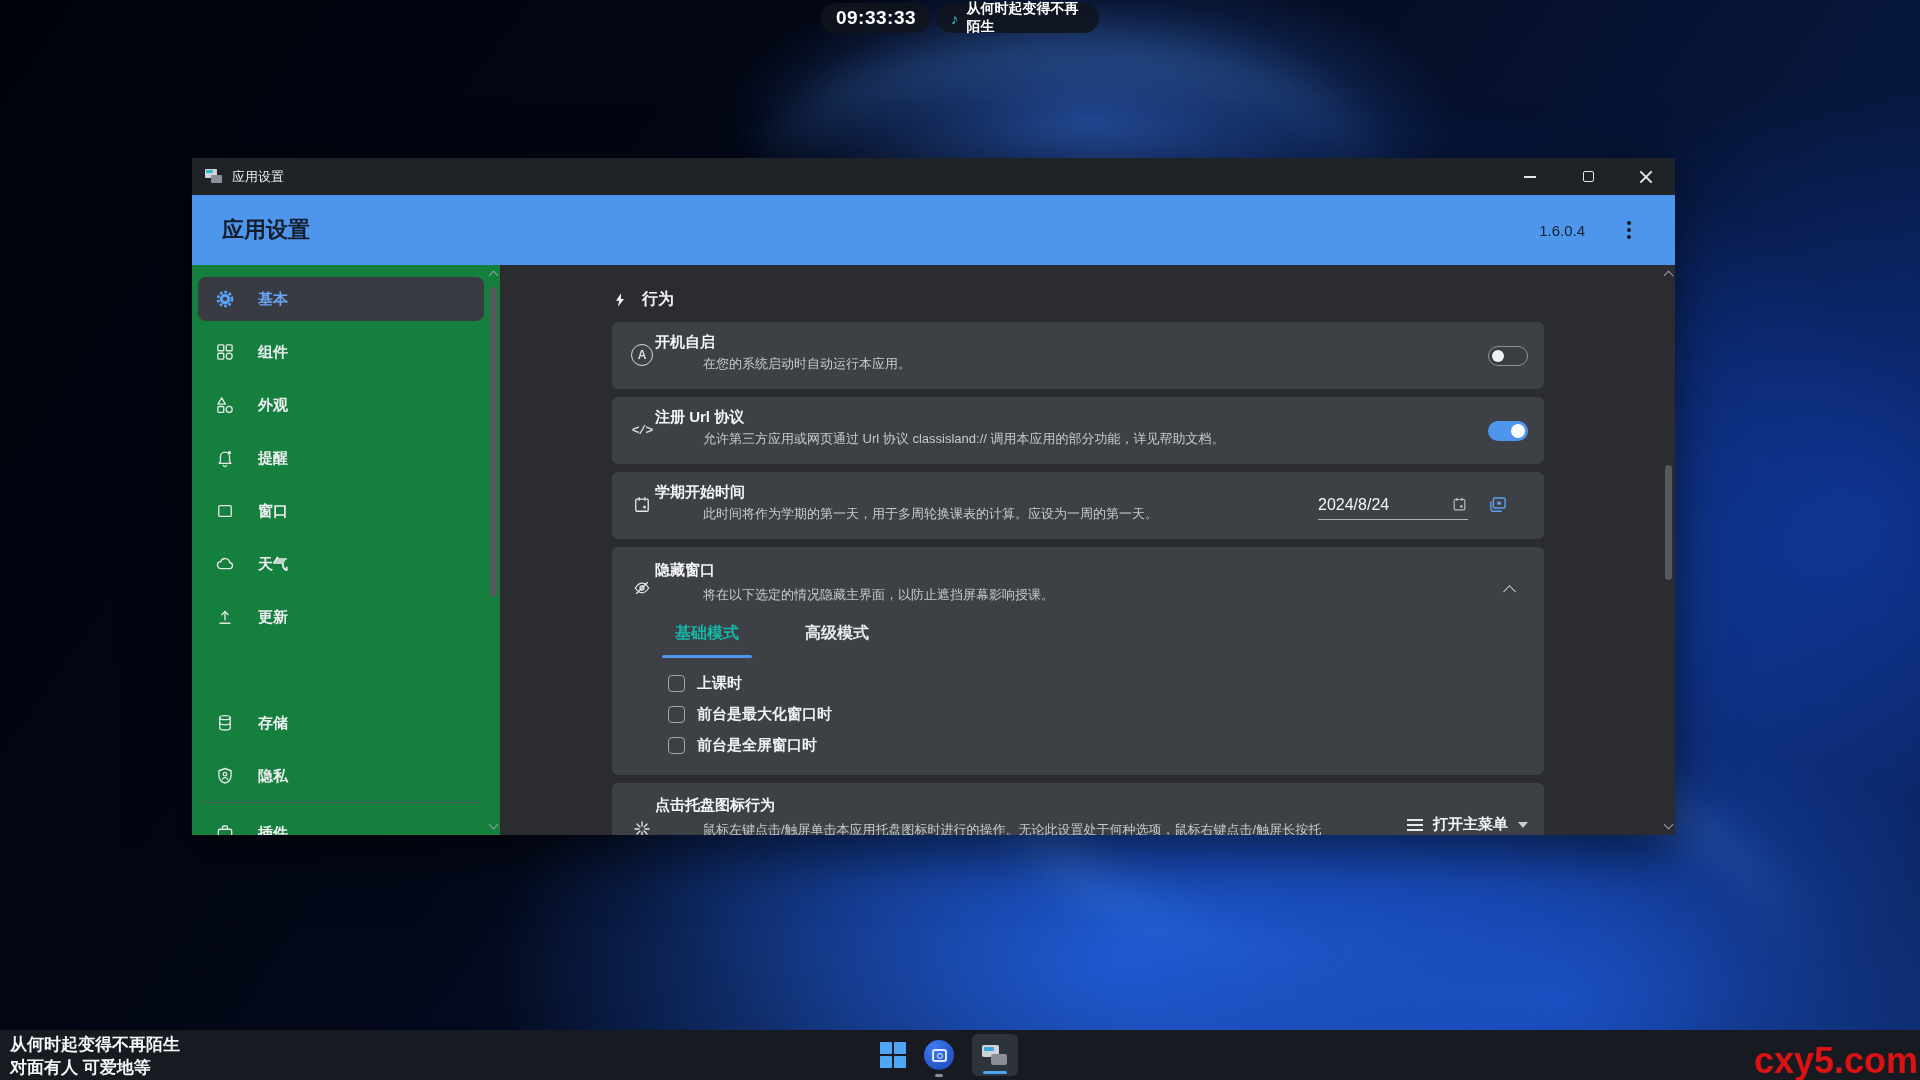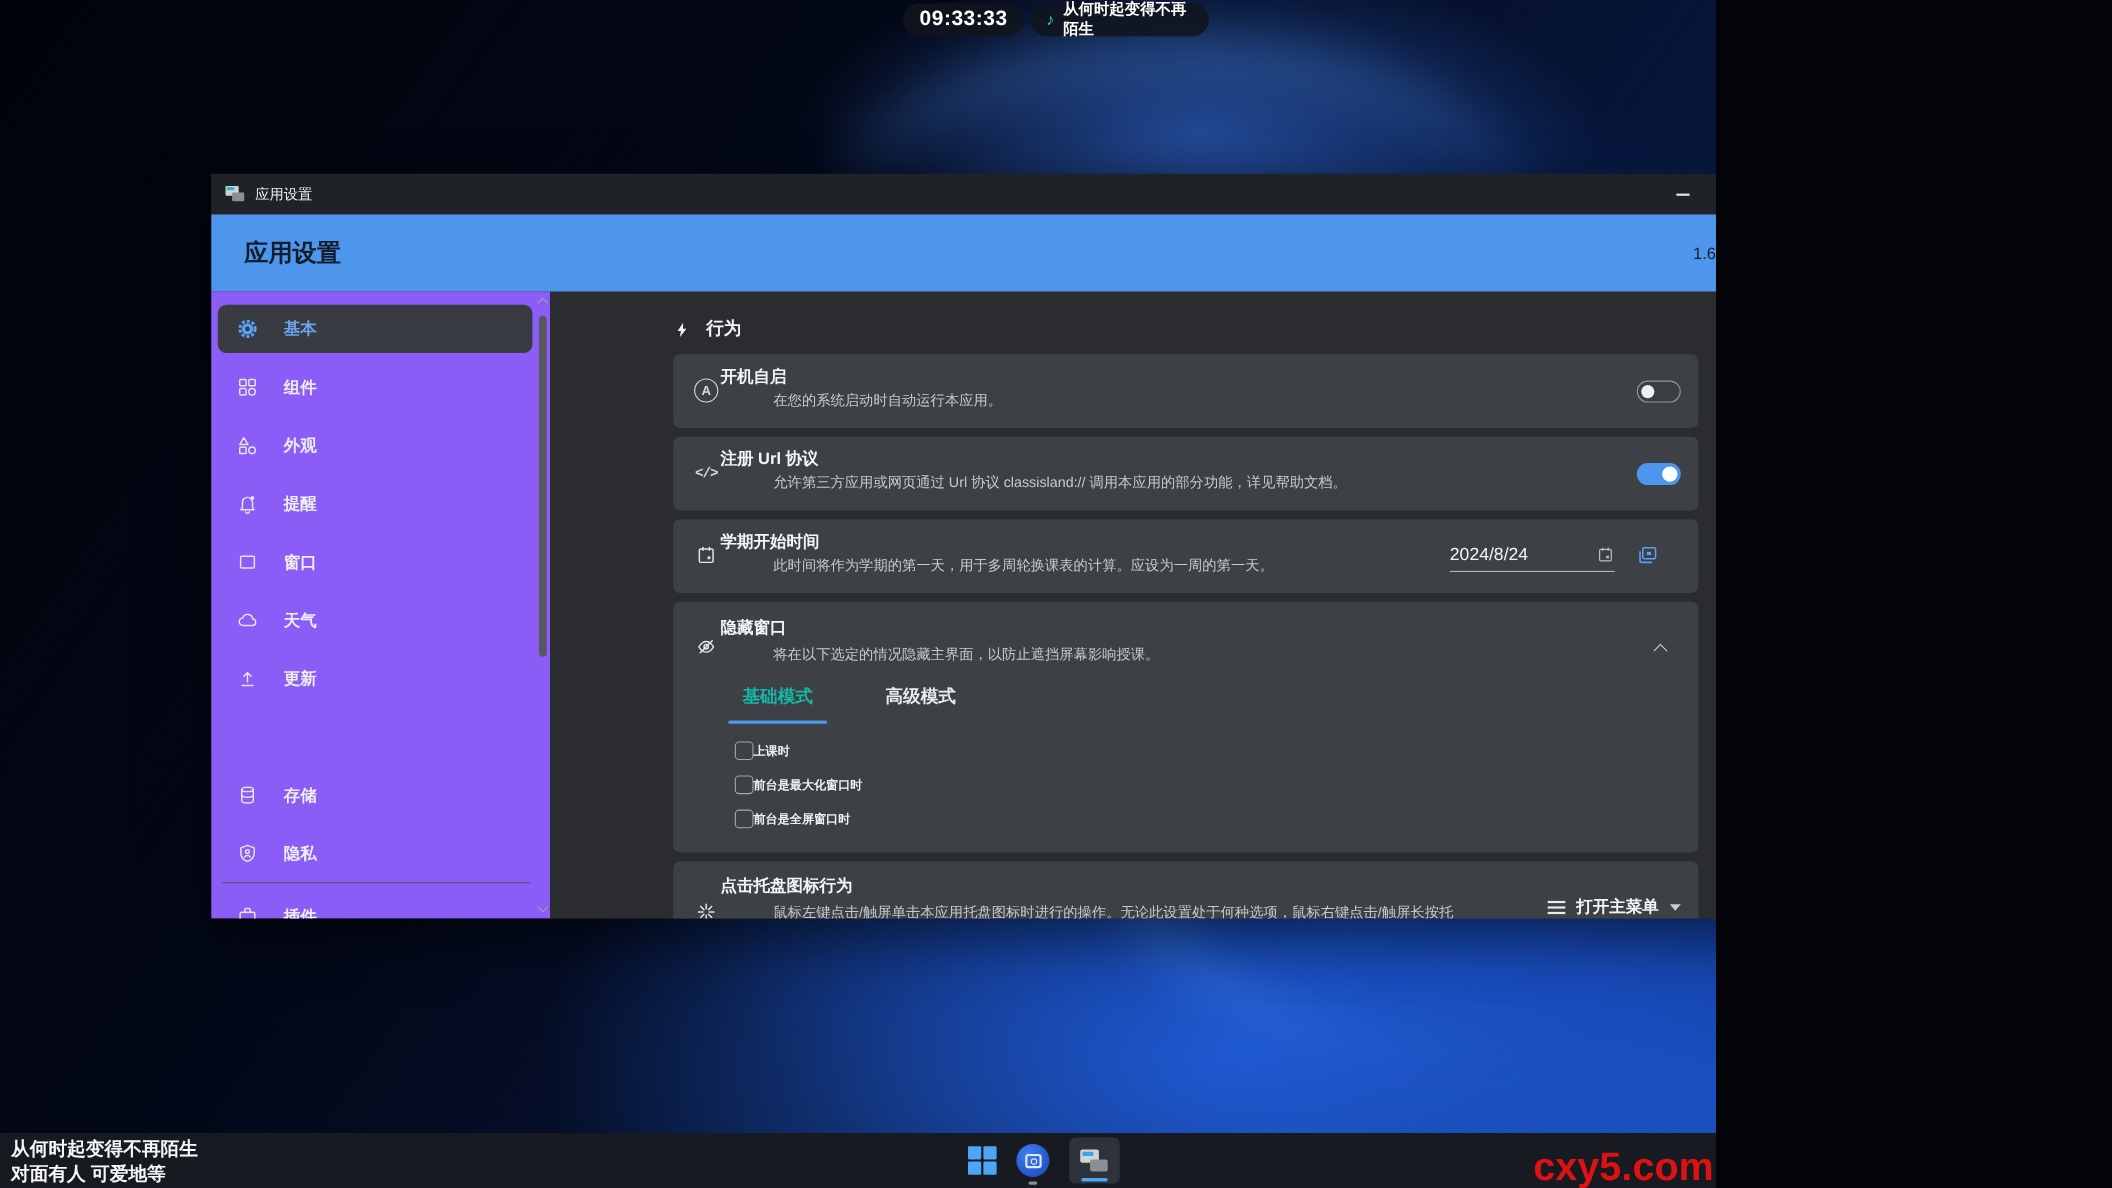--- a/index.html
+++ b/index.html
@@ -1,20 +1,20 @@
 <!DOCTYPE html>
 <html><head>
 <meta charset="utf-8">
 <style>
   * { margin:0; padding:0; box-sizing:border-box; }
   html,body { width:1920px; height:1080px; overflow:hidden; background:#02040a; }
   body { font-family:"Liberation Sans","DejaVu Sans",sans-serif; position:relative; }
 
   
-  .screen { position:absolute; inset:0; width:1560px; height:1080px; overflow:hidden; }
+  .screen { position:absolute; inset:0; width:1920px; height:1080px; overflow:hidden; }
   .wallpaper { position:absolute; inset:0;
     background:
       radial-gradient(ellipse 560px 240px at 1090px 120px, rgba(64,130,255,.50), transparent 65%),
       radial-gradient(ellipse 1150px 900px at 1280px 640px, rgba(22,78,205,.75), transparent 62%),
       radial-gradient(ellipse 950px 520px at 1120px 960px, rgba(38,104,235,.85), transparent 66%),
       radial-gradient(ellipse 700px 700px at 1860px 520px, rgba(18,60,175,.65), transparent 62%),
       radial-gradient(ellipse 800px 420px at 1560px 1000px, rgba(30,90,220,.7), transparent 65%),
       linear-gradient(125deg,#01030a 0%,#030818 38%,#07173c 72%,#0a2258 100%);
   }
   .swoosh { position:absolute; border-radius:50%; filter:blur(22px); }
@@ -50,21 +50,21 @@
   .header { position:absolute; left:0; top:37px; width:100%; height:70px; background:#4e95ec;
             display:flex; align-items:center; }
   .header-title { color:#131d2b; font-size:22px; font-weight:bold; margin-left:30px; }
   .header-version { position:absolute; right:90px; color:#16202e; font-size:15px; }
   .kebab { position:absolute; right:44px; width:4px; height:4px; border-radius:50%; background:#10161f;
            box-shadow:0 -7px 0 #10161f, 0 7px 0 #10161f; }
 
   .body { position:absolute; left:0; top:107px; width:100%; height:570px; }
 
   
-  .sidebar { position:absolute; left:0; top:0; width:308px; height:570px; background:#8b5cf6; }
+  .sidebar { position:absolute; left:0; top:0; width:308px; height:570px; background:#15803d; }
   .side-item { position:absolute; left:6px; width:286px; height:44px; border-radius:8px;
                display:flex; align-items:center; padding-left:16px; gap:22px; color:#eceef0; }
   .side-item.active { background:#383b41; color:#6ba5f1; }
   .side-item .lbl { font-size:15px; font-weight:bold; }
   .side-icon { width:22px; height:22px; display:flex; align-items:center; justify-content:center; }
   .side-divider { position:absolute; left:10px; width:280px; height:1px; background:#55585d; }
 
   
   .sb { position:absolute; width:13px; background:transparent; }
   .sb-arrow { position:absolute; left:2px; width:9px; height:9px; }
@@ -97,21 +97,21 @@
   .chevron-up::before { content:""; position:absolute; left:1px; top:4px; width:8px; height:8px;
       border-left:1.8px solid #cbd0d5; border-top:1.8px solid #cbd0d5; transform:rotate(45deg); }
 
   .tabs { position:absolute; left:50px; top:76px; display:flex; }
   .tab { width:90px; text-align:center; font-size:16px; font-weight:bold; padding-bottom:14px; position:relative; }
   .tab.active { color:#14b8a6; }
   .tab.inactive { color:#e8eaed; }
   .tab.active::after { content:""; position:absolute; left:0; bottom:0; width:90px; height:3px; background:#4d96ec; border-radius:2px; }
   .tab + .tab { margin-left:40px; }
 
-  .chk-row { position:absolute; left:56px; display:flex; align-items:center; color:#f0f1f3; font-size:11px; font-weight:bold; }
+  .chk-row { position:absolute; left:56px; display:flex; align-items:center; gap:12px; color:#f0f1f3; font-size:15px; font-weight:bold; }
   .chk-box { width:17px; height:17px; border:1.8px solid #a3a8ae; border-radius:4px; background:transparent; }
 
   .dropdown { position:absolute; right:16px; top:32px; display:flex; align-items:center; gap:10px; color:#f4f5f6; }
   .hamburger { width:16px; height:12px; border-top:2px solid #e8eaed; border-bottom:2px solid #e8eaed; position:relative; }
   .hamburger::before { content:""; position:absolute; left:0; top:3px; width:16px; height:2px; background:#e8eaed; }
   .dd-label { font-size:15px; font-weight:bold; }
   .dd-caret { width:0; height:0; border-left:5px solid transparent; border-right:5px solid transparent; border-top:6px solid #c9cdd2; }
 
   .iconA { width:22px; height:22px; border:1.6px solid #d7dadd; border-radius:50%; font-size:12px; font-weight:bold;
            display:flex; align-items:center; justify-content:center; color:#d7dadd; }

